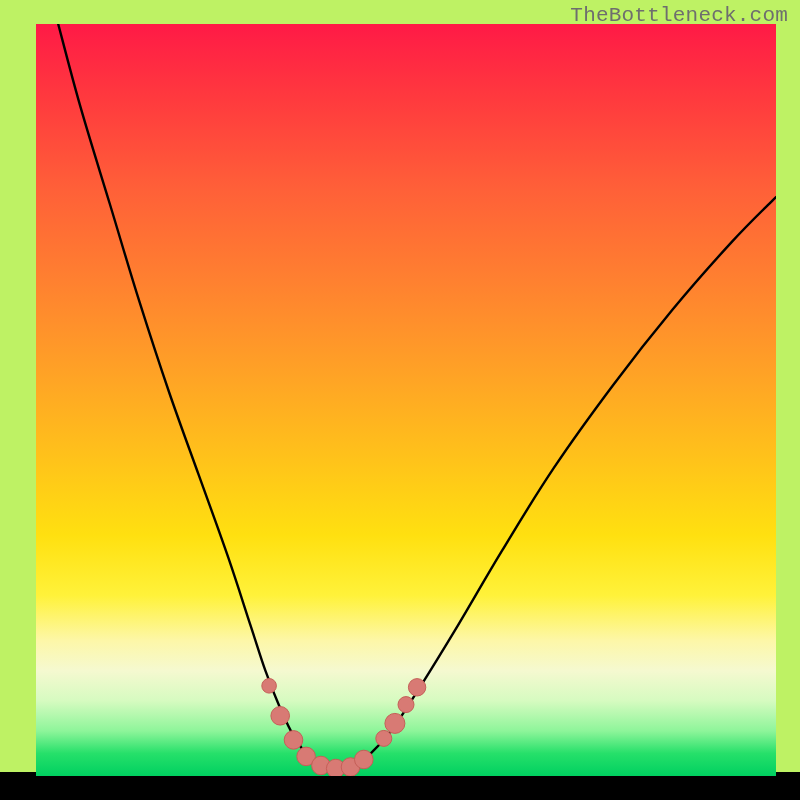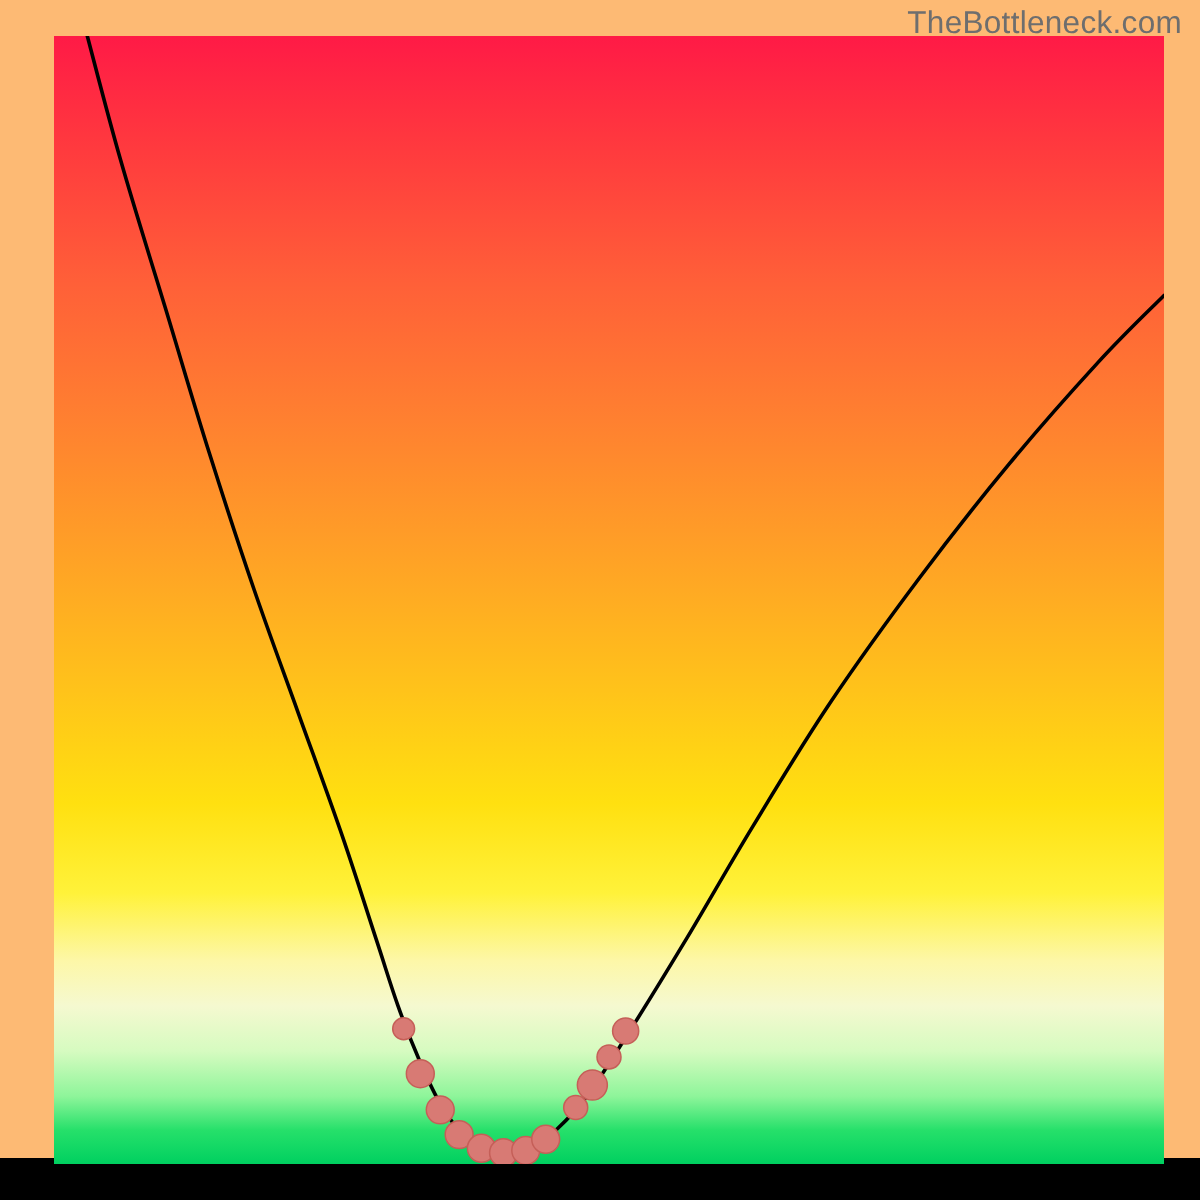--- a/index.html
+++ b/index.html
@@ -8,21 +8,22 @@
     width: 800px;
     height: 800px;
     background: #000;
     overflow: hidden;
     font-family: Arial, Helvetica, sans-serif;
   }
   .frame {
     position: absolute;
     left: 0; top: 0;
     width: 800px; height: 772px;
-    background: #fdba74;
+    background: #bef264;
+    font-family: Liberation Mono, monospace;
   }
   .plot {
     position: absolute;
     left: 36px;
     top: 24px;
     width: 740px;
     height: 752px;
     
     background: linear-gradient(
       to bottom,

